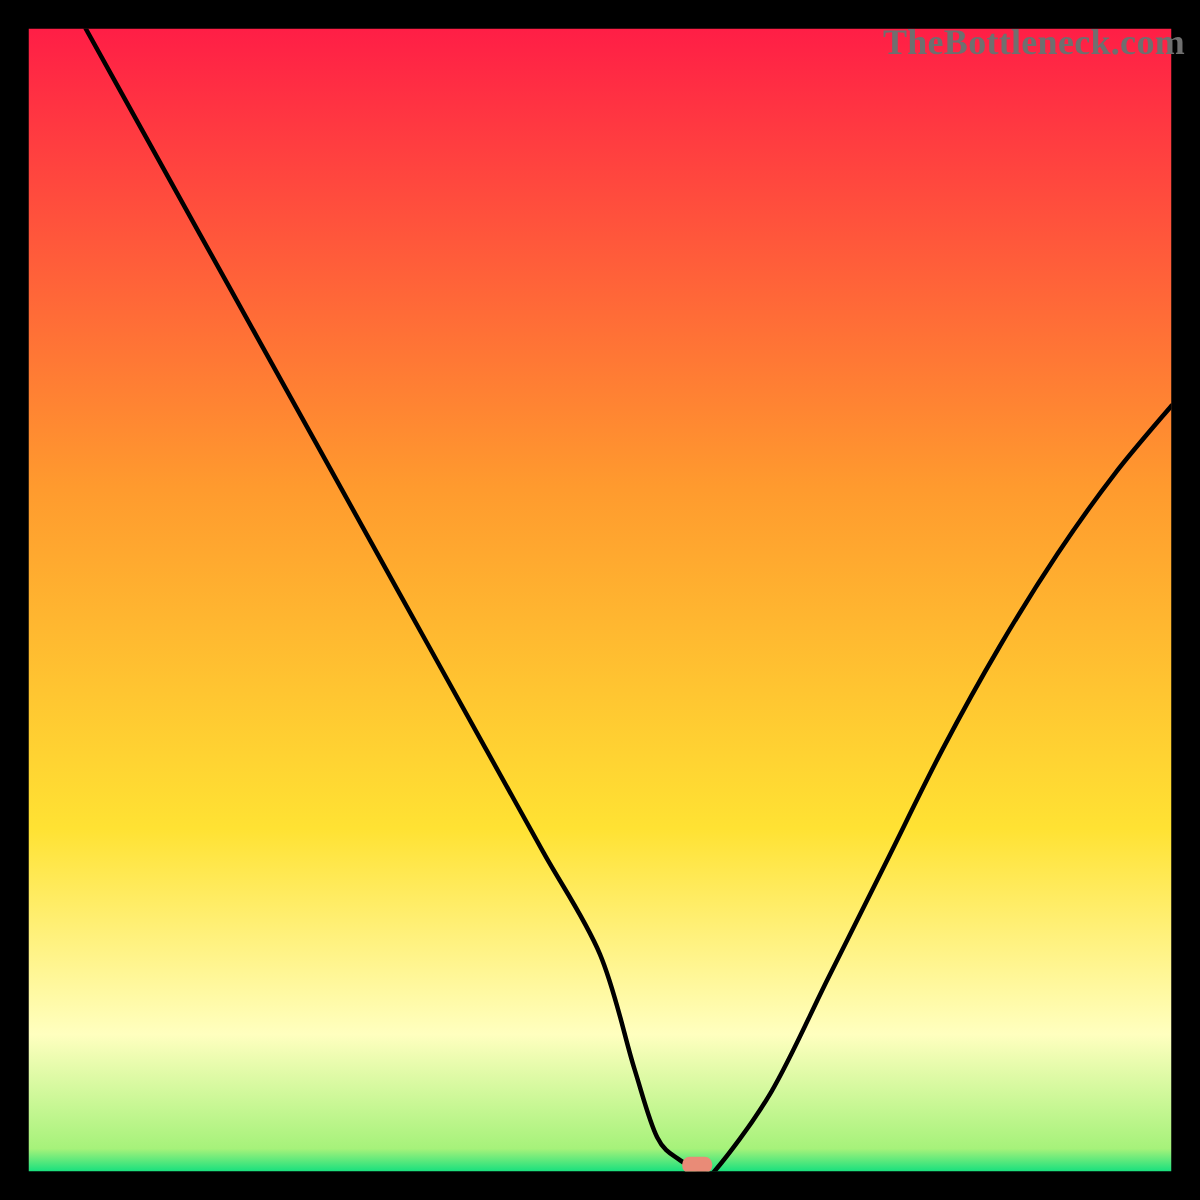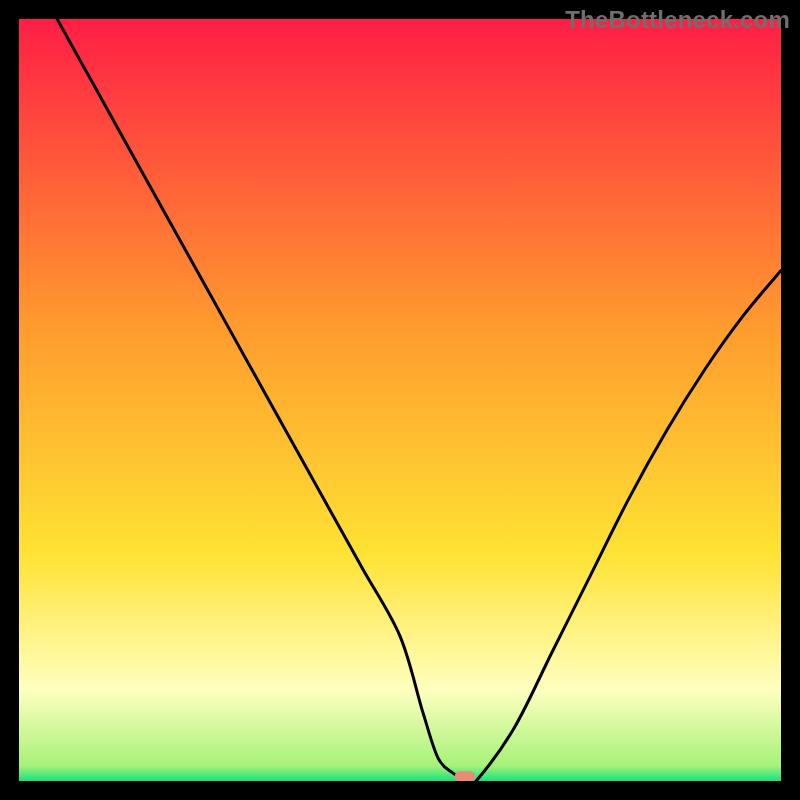--- a/index.html
+++ b/index.html
@@ -5,23 +5,23 @@
   * { margin: 0; padding: 0; box-sizing: border-box; }
   html, body { width: 800px; height: 800px; overflow: hidden; background: #000; }
   .stage {
     position: relative;
     width: 800px;
     height: 800px;
     background: #000;
   }
   .watermark {
     position: absolute;
-    top: 6px;
+    top: 16px;
     right: 10px;
-    font-family: Liberation Sans, sans-serif;
+    font-family: Liberation Serif, serif;
     font-size: 24px;
     font-weight: 600;
     color: #6f6f6f;
     letter-spacing: 0.2px;
     z-index: 3;
   }
   .plot-wrap {
     position: absolute;
     left: 19px;
     top: 19px;

